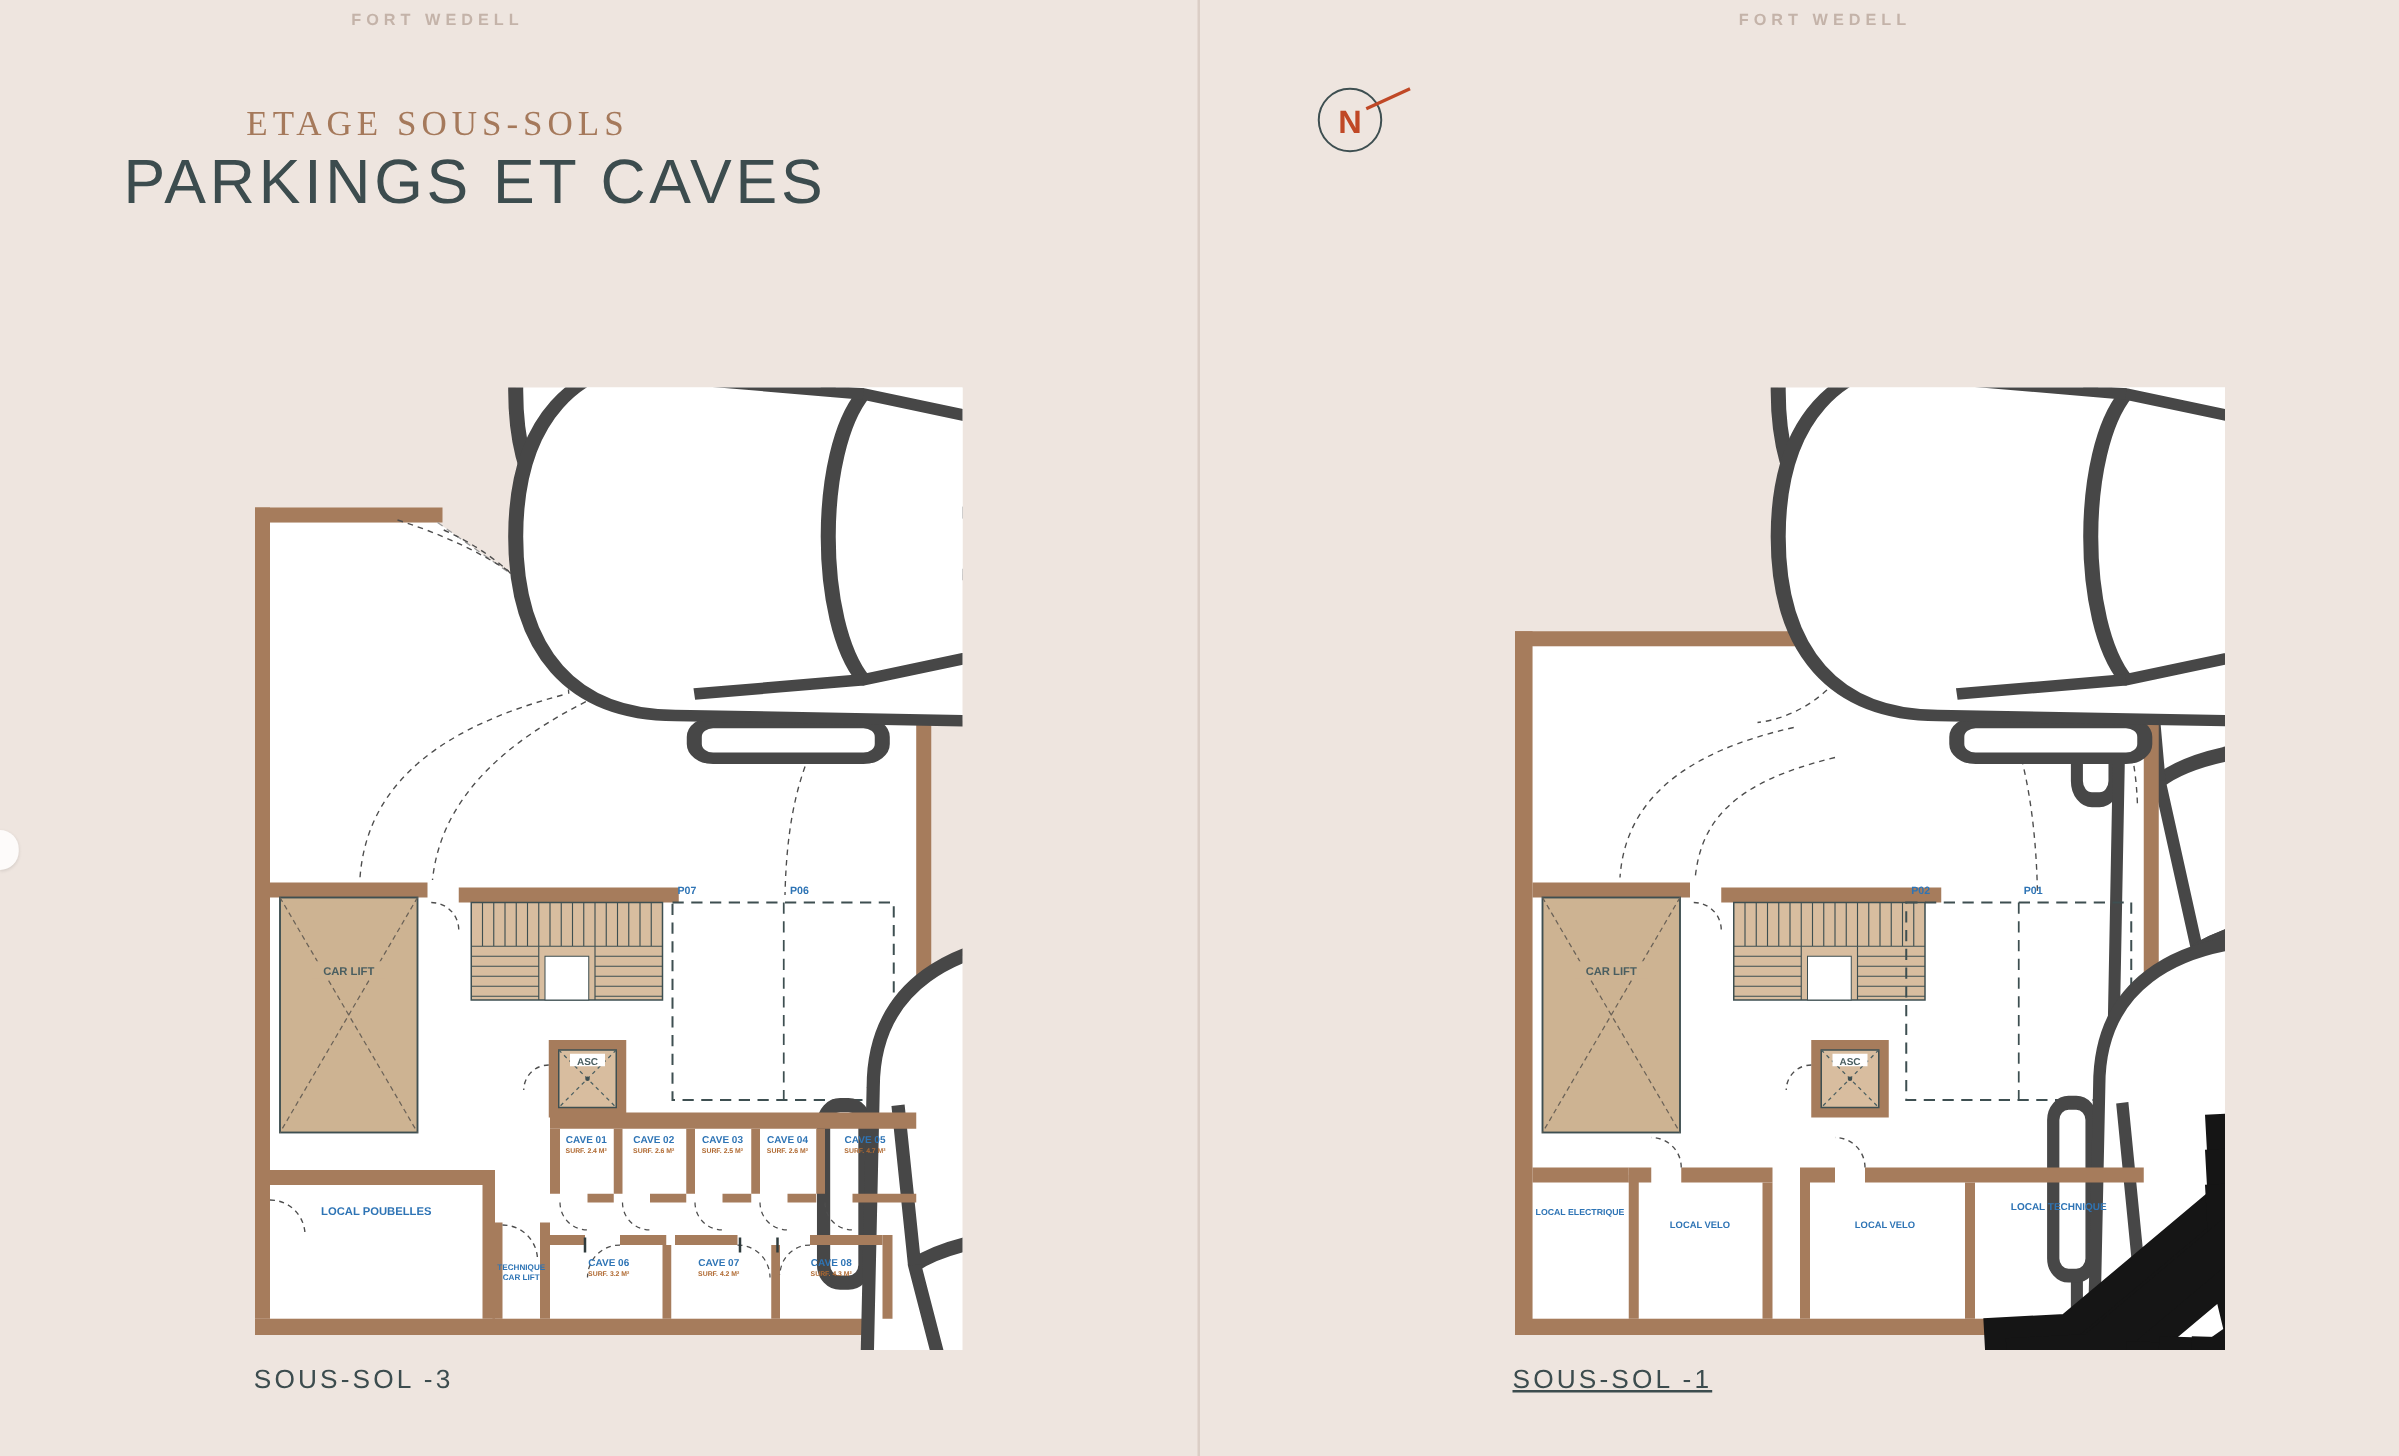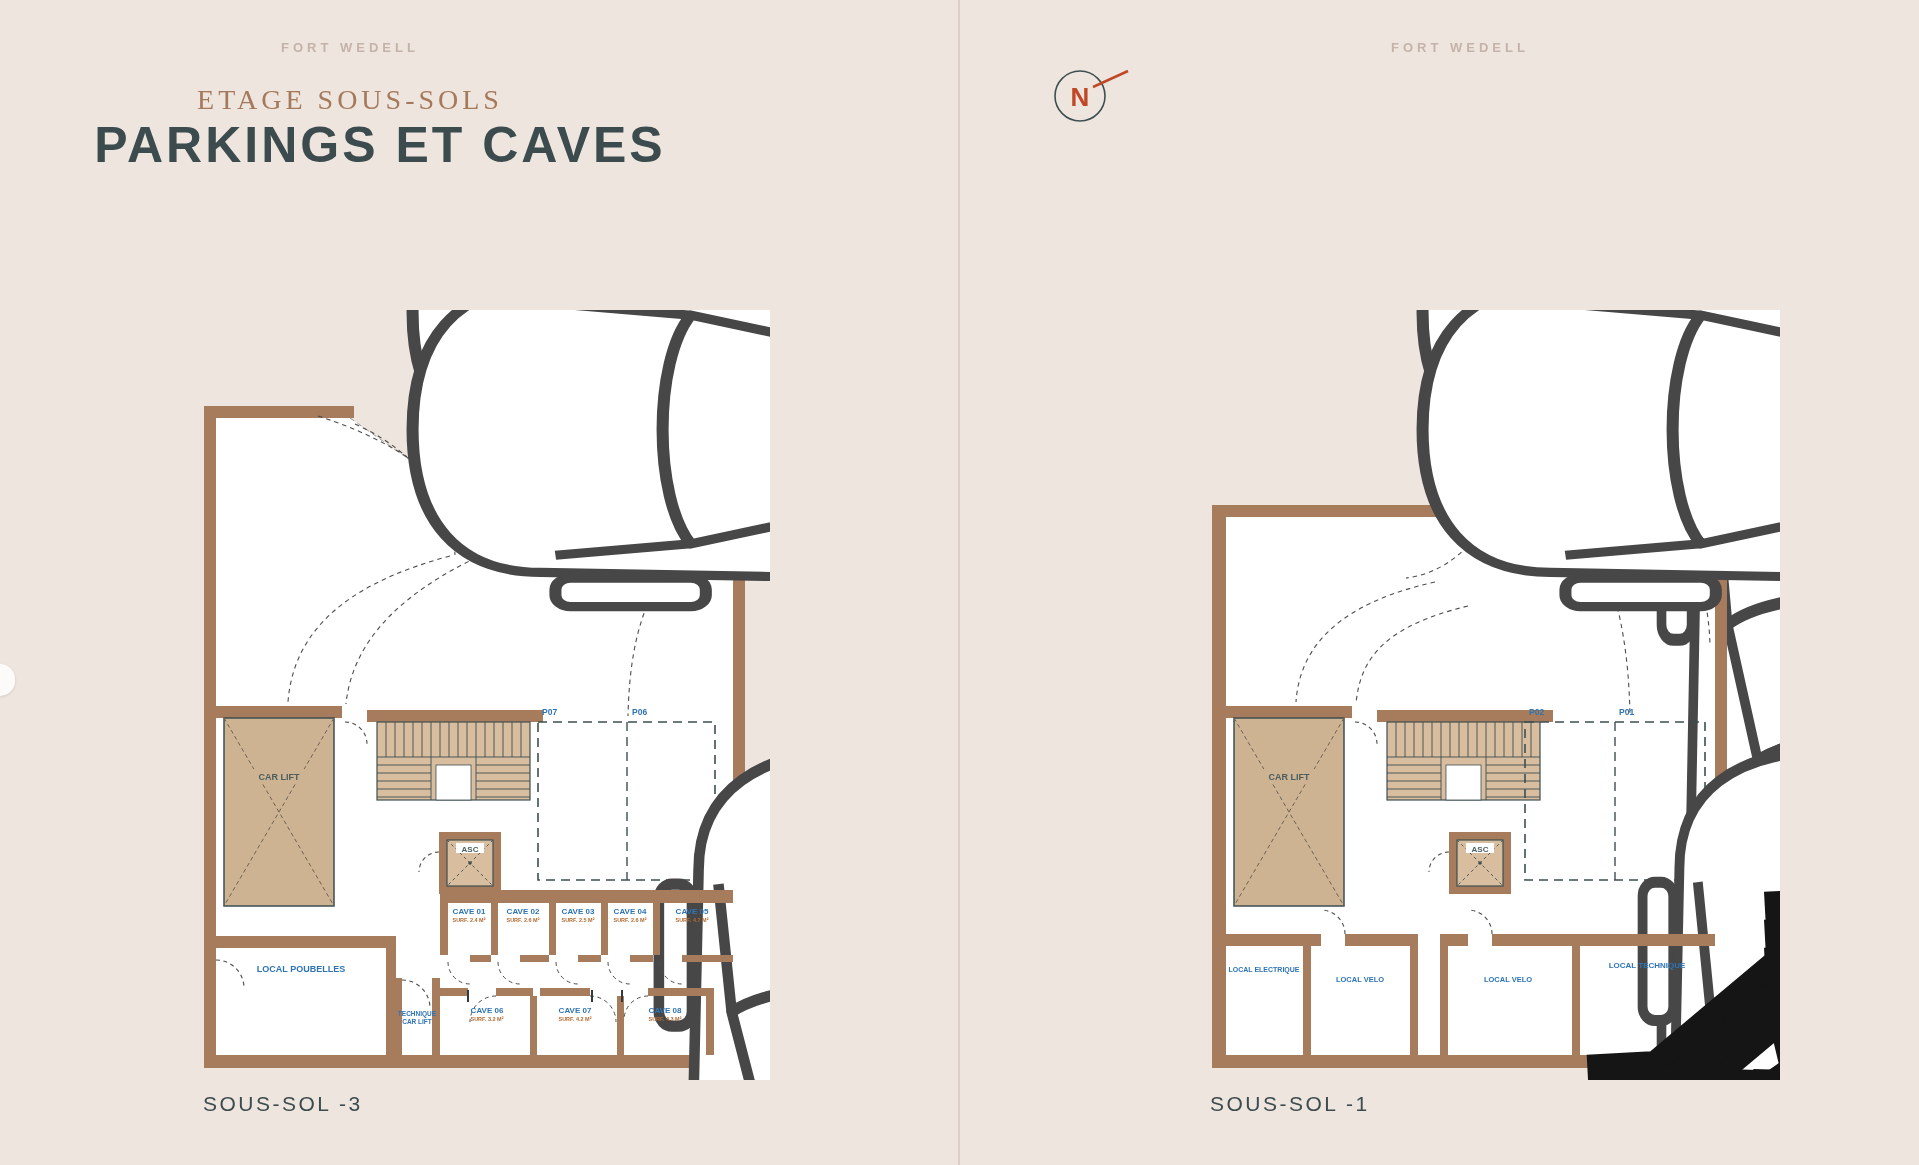--- a/index.html
+++ b/index.html
@@ -1,30 +1,30 @@
 <!DOCTYPE html>
 <html><head>
 <meta charset="utf-8">
 <style>
   html,body{margin:0;padding:0;}
   body{
     width:1919px;height:1165px;position:relative;overflow:hidden;
     background:#EEE5DF;font-family:"Liberation Sans",sans-serif;
   }
   .divider{position:absolute;left:958px;top:0;width:2px;height:1165px;background:#DBCEC6;}
-  .brand{position:absolute;top:8px;font-size:13px;font-weight:bold;letter-spacing:4px;color:#C4B3A9;text-align:center;margin-top:32px;}
+  .brand{position:absolute;top:8px;font-size:13px;font-weight:bold;letter-spacing:4px;color:#C4B3A9;text-align:center;}
   #brand-left{left:0;width:700px;}
   #brand-right{left:1110px;width:700px;}
   .subtitle{position:absolute;left:0;top:84px;width:700px;text-align:center;
     font-size:28px;letter-spacing:4px;color:#A5795B;font-family:Liberation Serif, serif;}
   .title{position:absolute;left:0;top:116px;width:760px;text-align:center;
-    font-size:50px;font-weight:bold;letter-spacing:3px;color:#3C4C4E;}
+    font-size:50px;font-weight:normal;letter-spacing:3px;color:#3C4C4E;}
   .caption{position:absolute;top:1092px;font-size:21px;letter-spacing:2.5px;color:#3C4C4E;}
   #caption-left{left:203px;}
-  #caption-right{left:1210px;}
+  #caption-right{left:1210px;text-decoration:underline;}
   .plan{position:absolute;top:310px;width:580px;height:770px;}
   #plan-left{left:190px;}
   #plan-right{left:1200px;}
   #north{position:absolute;left:1046px;top:58px;}
   .carousel-prev{position:absolute;left:0;top:664px;width:15px;height:32px;background:#FDFBFA;
     border-radius:0 16px 16px 0;box-shadow:0 1px 3px rgba(0,0,0,.12);}
   svg text{font-family:"Liberation Sans",sans-serif;}
   .lblblue{fill:#2E74B5;font-weight:bold;}
   .surf{fill:#B06A32;font-weight:bold;}
   .inklbl{fill:#4A5E60;font-weight:bold;}

